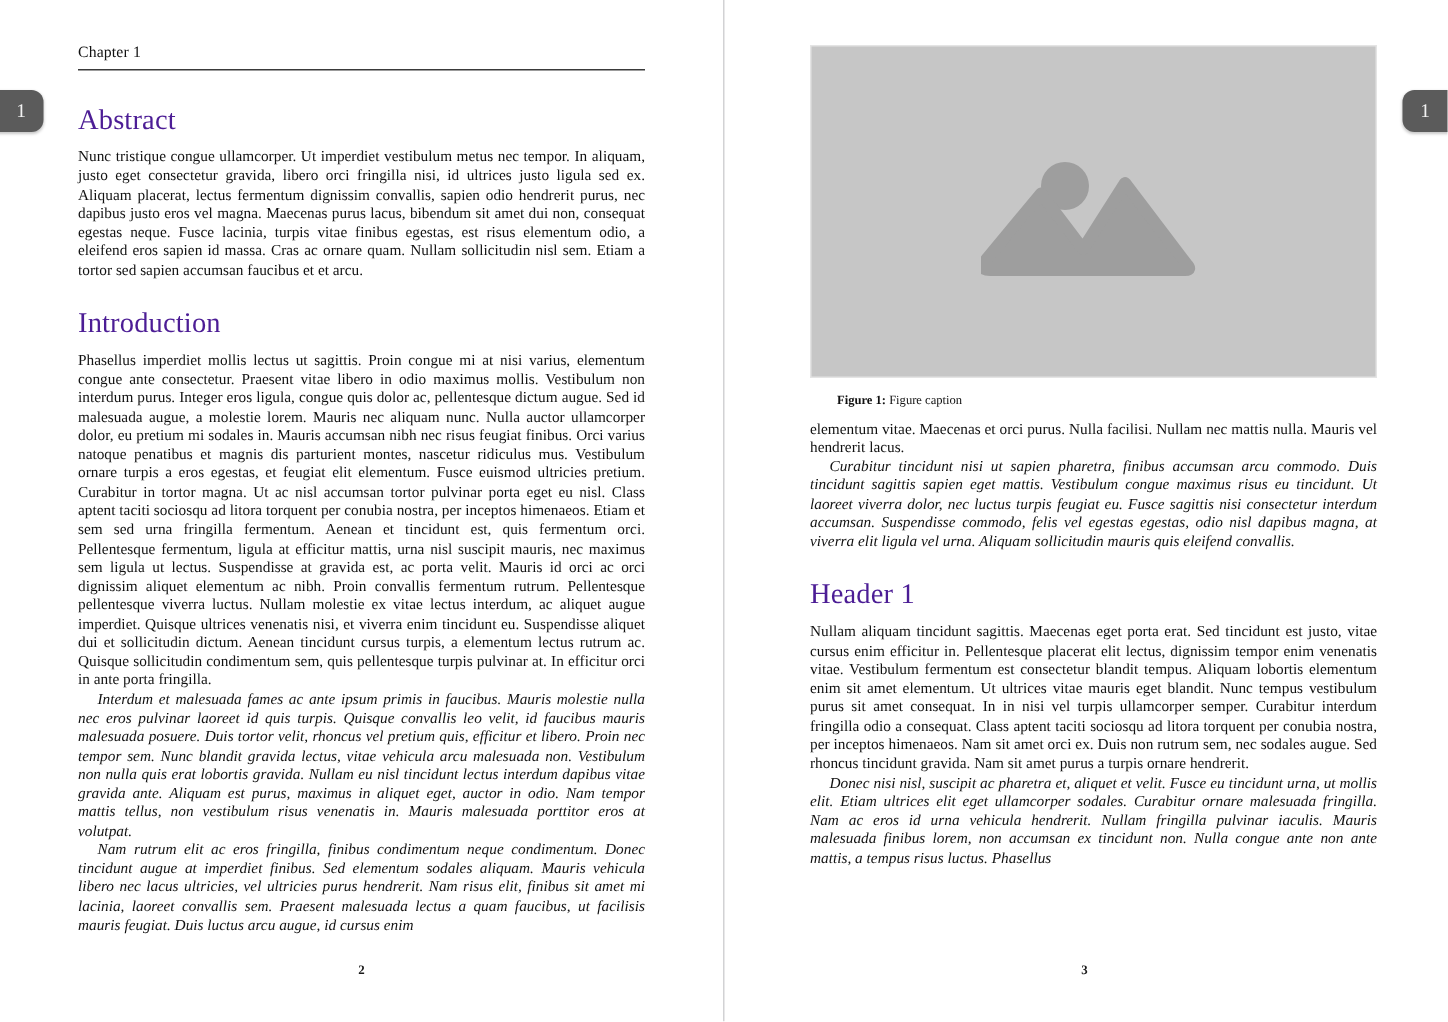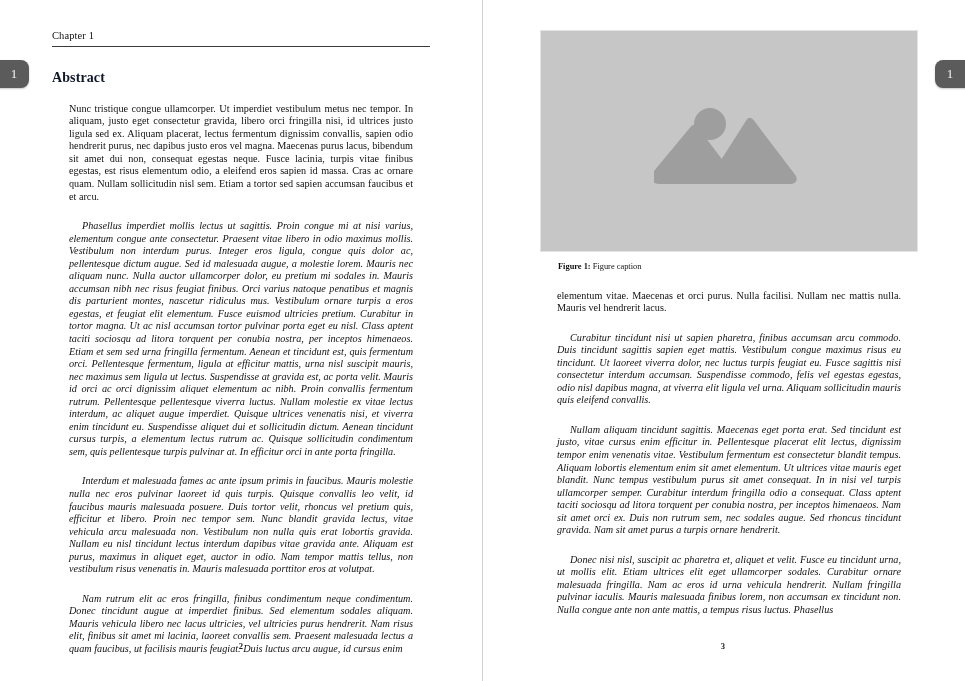--- a/index.html
+++ b/index.html
@@ -61,32 +61,32 @@
     color: #111;
     line-height: 1.2;
     white-space: nowrap;
   }
   .runhead.left-head { text-align: left; }
   .runhead.right-head { text-align: right; }
 
   
   h1.sec {
     font-family: "Liberation Serif", "DejaVu Serif", serif;
-    font-size: 14px;
-    font-weight: bold;
-    color: #0f172a;
+    font-size: 19px;
+    font-weight: normal;
+    color: #4c1d95;
     margin: 0 0 8px 0;
     line-height: 1.15;
     letter-spacing: 0.1px;
   }
   h1.sec.spaced-top { margin-top: 18px; }
 
   
   p.body {
-    margin: 17px;
+    margin: 0;
     font-size: 10.2px;
     line-height: 12.55px;
     text-align: justify;
     text-justify: inter-word;
     hyphens: none;
     color: #111111;
     letter-spacing: 0.01px;
   }
   p.body + p.body { text-indent: 13px; font-style: italic; }
 
@@ -164,20 +164,21 @@
       <span>1</span>
     </div>
 
     <div class="page-inner">
 
       <div class="runhead left-head">Chapter 1</div>
 
       <h1 class="sec">Abstract</h1>
       <p class="body">Nunc tristique congue ullamcorper. Ut imperdiet vestibulum metus nec tempor. In aliquam, justo eget consectetur gravida, libero orci fringilla nisi, id ultrices justo ligula sed ex. Aliquam placerat, lectus fermentum dignissim convallis, sapien odio hendrerit purus, nec dapibus justo eros vel magna. Maecenas purus lacus, bibendum sit amet dui non, consequat egestas neque. Fusce lacinia, turpis vitae finibus egestas, est risus elementum odio, a eleifend eros sapien id massa. Cras ac ornare quam. Nullam sollicitudin nisl sem. Etiam a tortor sed sapien accumsan faucibus et et arcu.</p>
 
+      <h1 class="sec spaced-top">Introduction</h1>
       <p class="body">Phasellus imperdiet mollis lectus ut sagittis. Proin congue mi at nisi varius, elementum congue ante consectetur. Praesent vitae libero in odio maximus mollis. Vestibulum non interdum purus. Integer eros ligula, congue quis dolor ac, pellentesque dictum augue. Sed id malesuada augue, a molestie lorem. Mauris nec aliquam nunc. Nulla auctor ullamcorper dolor, eu pretium mi sodales in. Mauris accumsan nibh nec risus feugiat finibus. Orci varius natoque penatibus et magnis dis parturient montes, nascetur ridiculus mus. Vestibulum ornare turpis a eros egestas, et feugiat elit elementum. Fusce euismod ultricies pretium. Curabitur in tortor magna. Ut ac nisl accumsan tortor pulvinar porta eget eu nisl. Class aptent taciti sociosqu ad litora torquent per conubia nostra, per inceptos himenaeos. Etiam et sem sed urna fringilla fermentum. Aenean et tincidunt est, quis fermentum orci. Pellentesque fermentum, ligula at efficitur mattis, urna nisl suscipit mauris, nec maximus sem ligula ut lectus. Suspendisse at gravida est, ac porta velit. Mauris id orci ac orci dignissim aliquet elementum ac nibh. Proin convallis fermentum rutrum. Pellentesque pellentesque viverra luctus. Nullam molestie ex vitae lectus interdum, ac aliquet augue imperdiet. Quisque ultrices venenatis nisi, et viverra enim tincidunt eu. Suspendisse aliquet dui et sollicitudin dictum. Aenean tincidunt cursus turpis, a elementum lectus rutrum ac. Quisque sollicitudin condimentum sem, quis pellentesque turpis pulvinar at. In efficitur orci in ante porta fringilla.</p>
       <p class="body">Interdum et malesuada fames ac ante ipsum primis in faucibus. Mauris molestie nulla nec eros pulvinar laoreet id quis turpis. Quisque convallis leo velit, id faucibus mauris malesuada posuere. Duis tortor velit, rhoncus vel pretium quis, efficitur et libero. Proin nec tempor sem. Nunc blandit gravida lectus, vitae vehicula arcu malesuada non. Vestibulum non nulla quis erat lobortis gravida. Nullam eu nisl tincidunt lectus interdum dapibus vitae gravida ante. Aliquam est purus, maximus in aliquet eget, auctor in odio. Nam tempor mattis tellus, non vestibulum risus venenatis in. Mauris malesuada porttitor eros at volutpat.</p>
       <p class="body">Nam rutrum elit ac eros fringilla, finibus condimentum neque condimentum. Donec tincidunt augue at imperdiet finibus. Sed elementum sodales aliquam. Mauris vehicula libero nec lacus ultricies, vel ultricies purus hendrerit. Nam risus elit, finibus sit amet mi lacinia, laoreet convallis sem. Praesent malesuada lectus a quam faucibus, ut facilisis mauris feugiat. Duis luctus arcu augue, id cursus enim</p>
     </div>
 
     <div class="folio">2</div>
   </div>
 
   <div class="page right">
     <div class="badge right">
@@ -196,20 +197,21 @@
         </div>
         <div class="fig-caption">
           <span class="fig-label">Figure 1:</span>
           <span>Figure caption</span>
         </div>
       </div>
 
       <p class="body after-figure">elementum vitae. Maecenas et orci purus. Nulla facilisi. Nullam nec mattis nulla. Mauris vel hendrerit lacus.</p>
       <p class="body">Curabitur tincidunt nisi ut sapien pharetra, finibus accumsan arcu commodo. Duis tincidunt sagittis sapien eget mattis. Vestibulum congue maximus risus eu tincidunt. Ut laoreet viverra dolor, nec luctus turpis feugiat eu. Fusce sagittis nisi consectetur interdum accumsan. Suspendisse commodo, felis vel egestas egestas, odio nisl dapibus magna, at viverra elit ligula vel urna. Aliquam sollicitudin mauris quis eleifend convallis.</p>
 
+      <h1 class="sec spaced-top">Header 1</h1>
       <p class="body">Nullam aliquam tincidunt sagittis. Maecenas eget porta erat. Sed tincidunt est justo, vitae cursus enim efficitur in. Pellentesque placerat elit lectus, dignissim tempor enim venenatis vitae. Vestibulum fermentum est consectetur blandit tempus. Aliquam lobortis elementum enim sit amet elementum. Ut ultrices vitae mauris eget blandit. Nunc tempus vestibulum purus sit amet consequat. In in nisi vel turpis ullamcorper semper. Curabitur interdum fringilla odio a consequat. Class aptent taciti sociosqu ad litora torquent per conubia nostra, per inceptos himenaeos. Nam sit amet orci ex. Duis non rutrum sem, nec sodales augue. Sed rhoncus tincidunt gravida. Nam sit amet purus a turpis ornare hendrerit.</p>
       <p class="body">Donec nisi nisl, suscipit ac pharetra et, aliquet et velit. Fusce eu tincidunt urna, ut mollis elit. Etiam ultrices elit eget ullamcorper sodales. Curabitur ornare malesuada fringilla. Nam ac eros id urna vehicula hendrerit. Nullam fringilla pulvinar iaculis. Mauris malesuada finibus lorem, non accumsan ex tincidunt non. Nulla congue ante non ante mattis, a tempus risus luctus. Phasellus</p>
     </div>
 
     <div class="folio">3</div>
   </div>
 
   <div class="gutter-rule"></div>
 </div>
 

